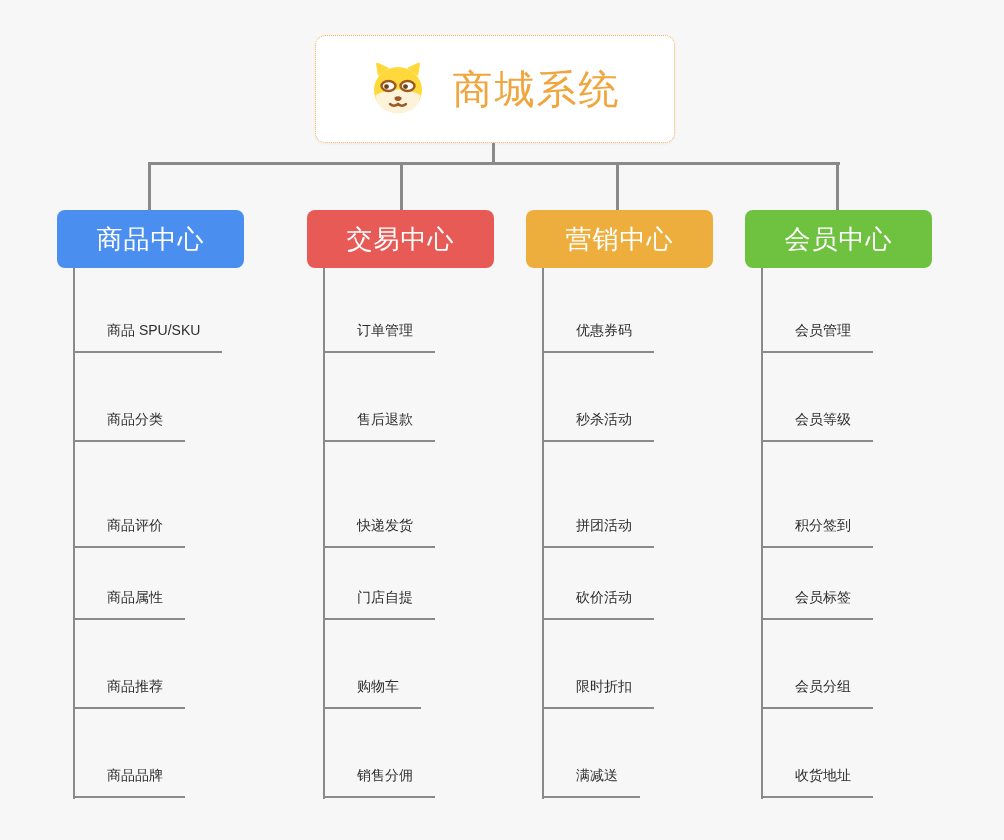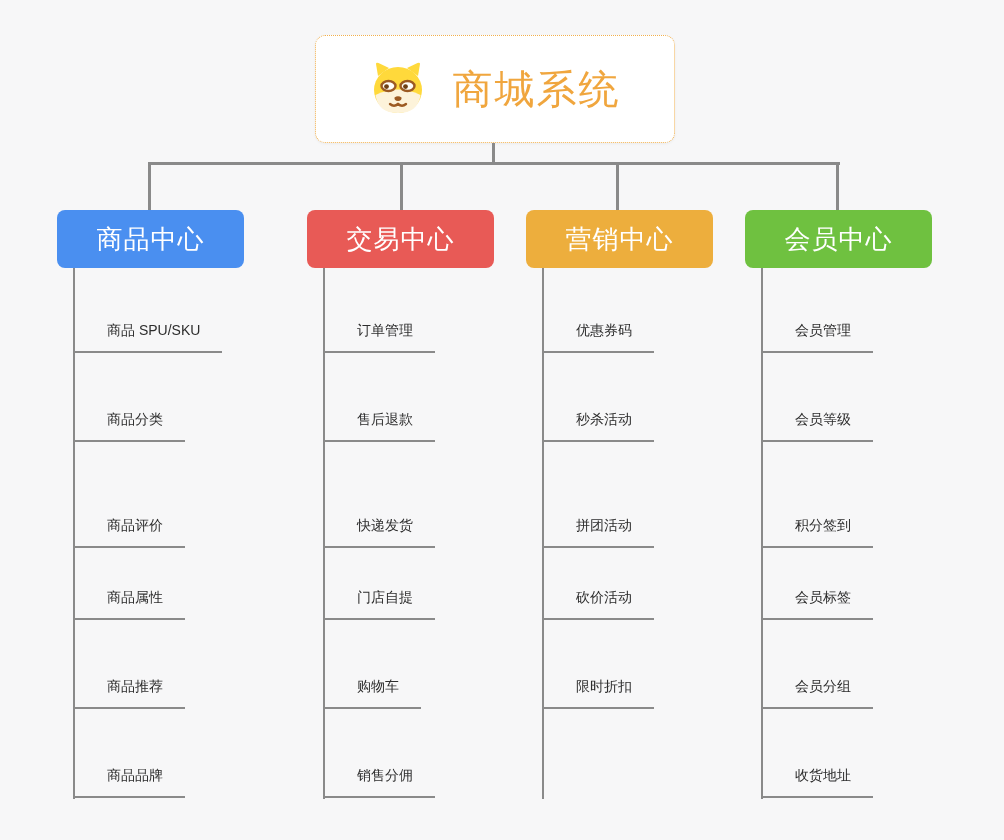--- a/index.html
+++ b/index.html
@@ -116,20 +116,21 @@
   <div class="leaf col-2 row-3">快递发货</div>
   <div class="leaf col-2 row-4">门店自提</div>
   <div class="leaf col-2 row-5">购物车</div>
   <div class="leaf col-2 row-6">销售分佣</div>
 
   <div class="leaf col-3 row-1">优惠券码</div>
   <div class="leaf col-3 row-2">秒杀活动</div>
   <div class="leaf col-3 row-3">拼团活动</div>
   <div class="leaf col-3 row-4">砍价活动</div>
   <div class="leaf col-3 row-5">限时折扣</div>
+  <div class="leaf col-3 row-6">满减送</div>
 
   <div class="leaf col-4 row-1">会员管理</div>
   <div class="leaf col-4 row-2">会员等级</div>
   <div class="leaf col-4 row-3">积分签到</div>
   <div class="leaf col-4 row-4">会员标签</div>
   <div class="leaf col-4 row-5">会员分组</div>
   <div class="leaf col-4 row-6">收货地址</div>
 
 </div>
 

